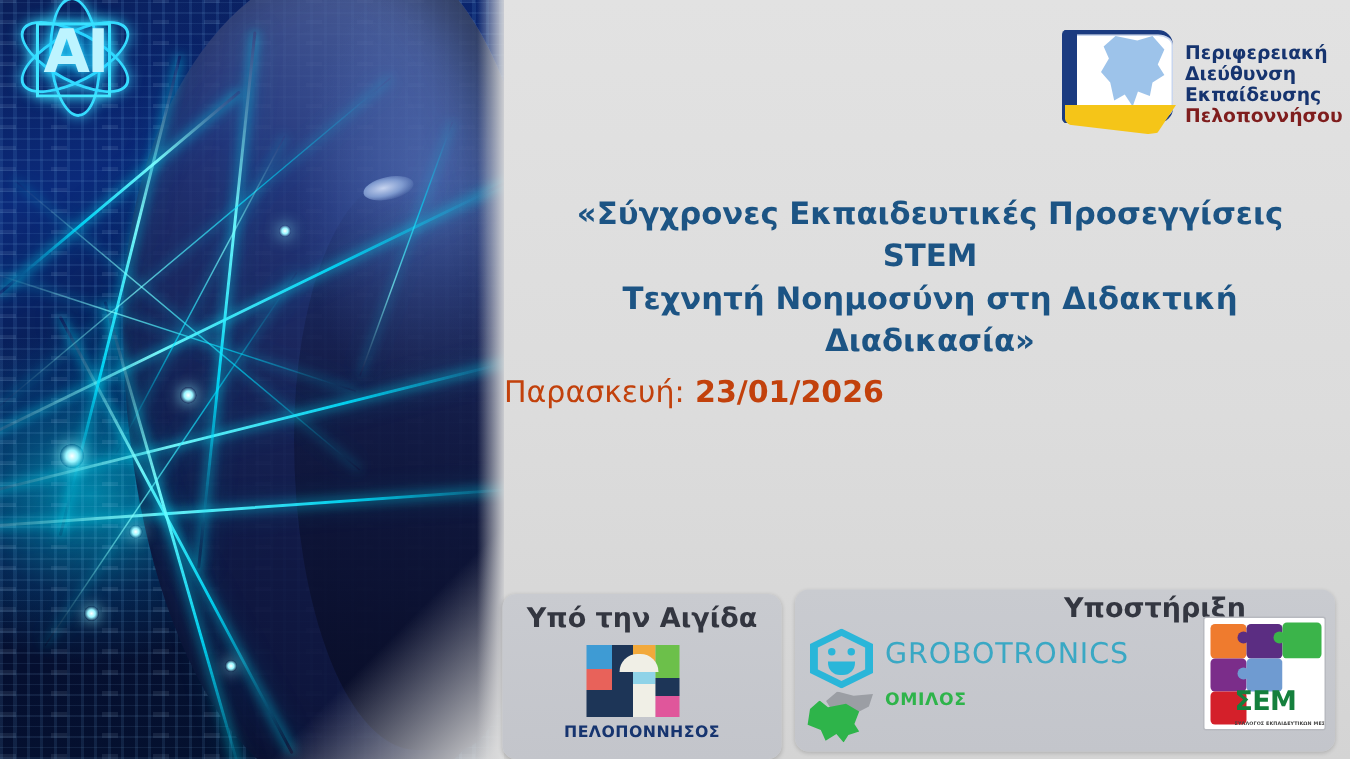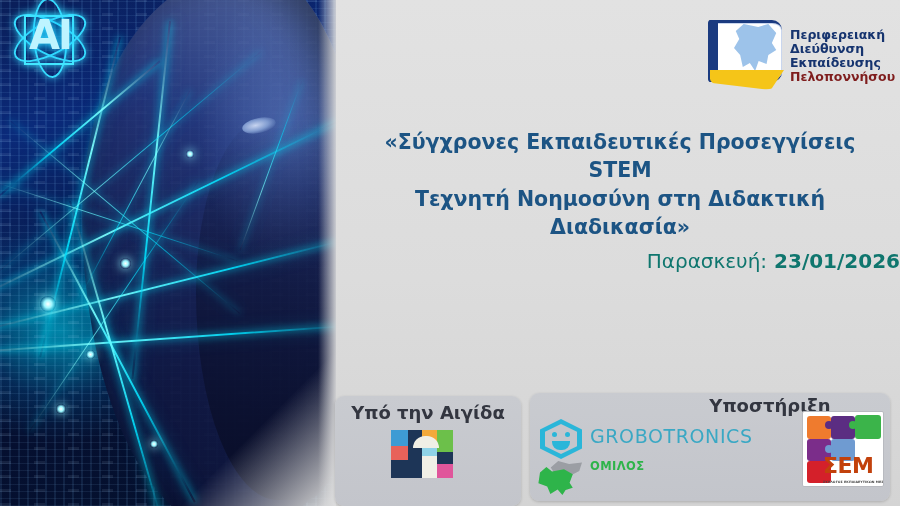--- a/index.html
+++ b/index.html
@@ -145,21 +145,21 @@
   #main-title .num { font-size:27px; }
 
   
   #subtitle {
     position:absolute; left:14px; top:128px; width:540px; text-align:center;
     font-family:"DejaVu Sans", sans-serif; font-weight:bold; 
     font-size:20.5px; line-height:1.38; color:#1c5484;
   }
 
   
-  #when { position:absolute; left:0; top:246px; width:564px; text-align:right; color:#0f766e; }
+  #when { position:absolute; left:0; top:246px; width:564px; text-align:left; color:#c2410c; }
   #when .row { font-size:20px; font-weight:bold; line-height:1.58; }
   #when .row .lab { font-weight:normal; }
   #when .row .val { font-weight:bold; }
   #venue {
     position:absolute; left:0; top:318px; width:564px; text-align:center;
     font-size:16.5px; font-weight:bold; color:#2a5a80;
   }
 
   
   .spanel {
@@ -231,21 +231,21 @@
 
   
   #sem-logo {
     position:absolute; right:6px; top:18px; width:82px; height:76px;
     background:#ffffff; border:1px solid #b8bac0; border-radius:2px;
     overflow:hidden;
   }
   .puz { position:absolute; }
   #sem-text {
     position:absolute; left:20px; bottom:8px;
-    font-size:22px; font-weight:bold; color:#c2410c; letter-spacing:-.5px;
+    font-size:18px; font-weight:bold; color:#15803d; letter-spacing:-.5px;
   }
   #sem-sub {
     position:absolute; left:20px; bottom:2px; width:60px;
     font-size:3.2px; font-weight:bold; color:#444; letter-spacing:.1px;
     white-space:nowrap; overflow:hidden;
   }
 </style>
 </head>
 <body>
 
@@ -333,20 +333,21 @@
     <div class="tile" style="left:0;  top:30px;width:17px;height:18px;background:#1d3557;"></div>
     <div class="tile" style="left:17px;top:0;  width:14px;height:48px;background:#1d3557;"></div>
     <div class="tile" style="left:31px;top:0;  width:15px;height:13px;background:#f2a93b;"></div>
     <div class="tile" style="left:31px;top:13px;width:15px;height:13px;background:#8fd3e8;"></div>
     <div class="tile" style="left:31px;top:26px;width:15px;height:22px;background:#f0efe6;"></div>
     <div class="tile" style="left:46px;top:0;  width:16px;height:22px;background:#6cc04a;"></div>
     <div class="tile" style="left:46px;top:22px;width:16px;height:12px;background:#1d3557;"></div>
     <div class="tile" style="left:46px;top:34px;width:16px;height:14px;background:#e0569b;"></div>
     <div class="tile" style="left:22px;top:6px; width:26px;height:12px;background:#f0efe6;border-radius:13px 13px 0 0;"></div>
   </div>
+  <div id="region-label">ΠΕΛΟΠΟΝΝΗΣΟΣ</div>
 </div>
 
 <div class="spanel" id="support-panel">
   <div class="ptitle" id="support-title">Υποστήριξη</div>
 
   <div id="grob-icon">
     <div id="grob-hex"></div>
     <div id="grob-hex-in"></div>
     <div class="grob-eye" style="left:12px; top:13px;"></div>
     <div class="grob-eye" style="left:25px; top:13px;"></div>

